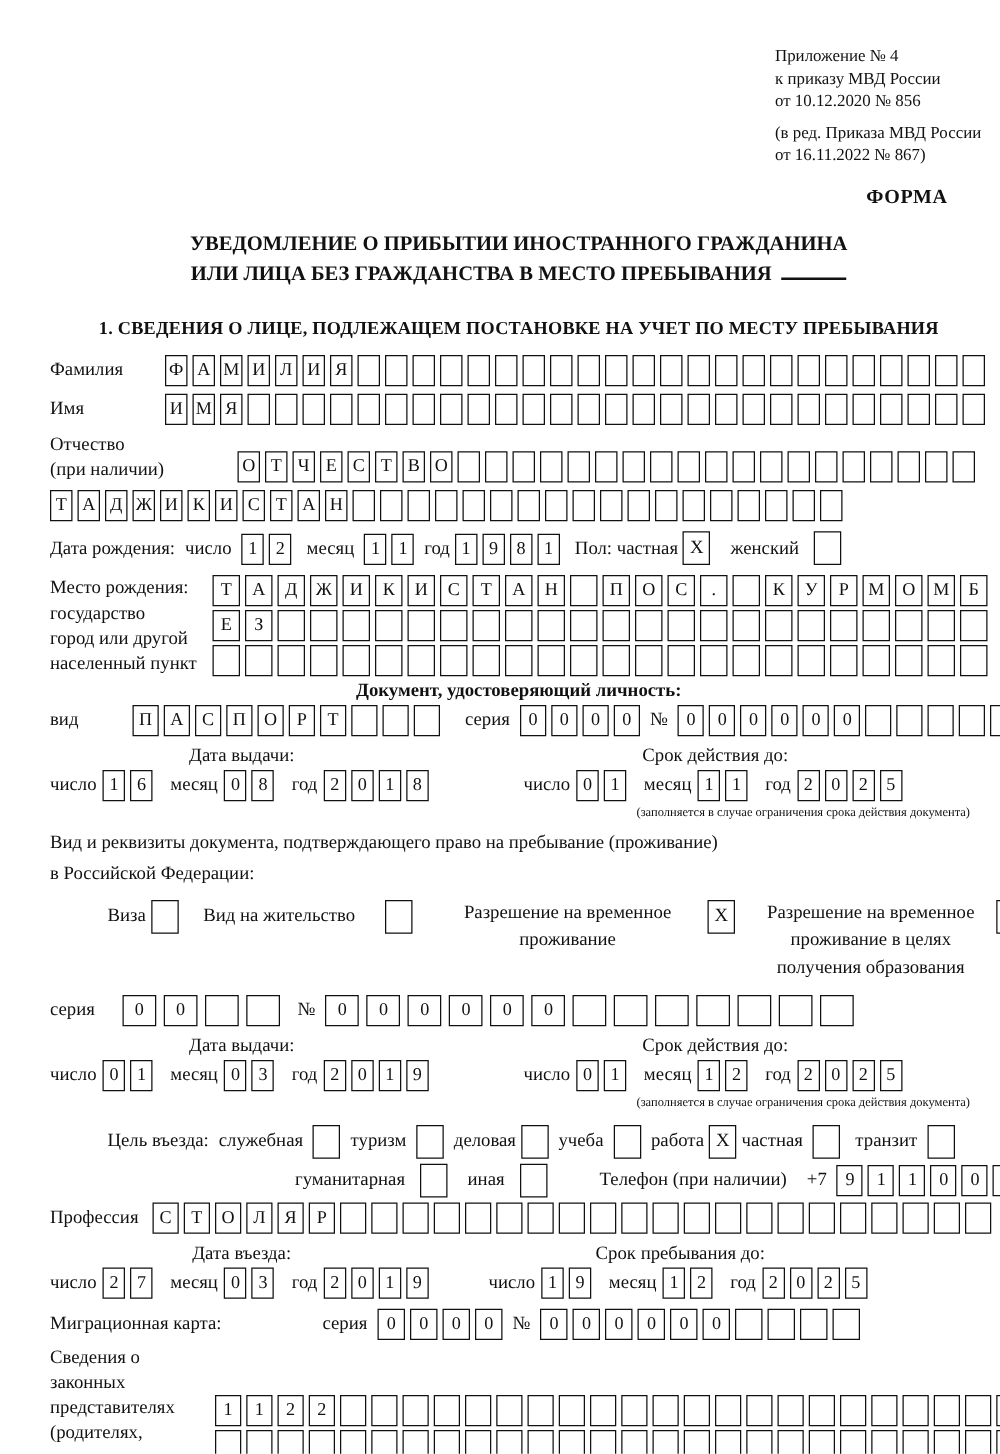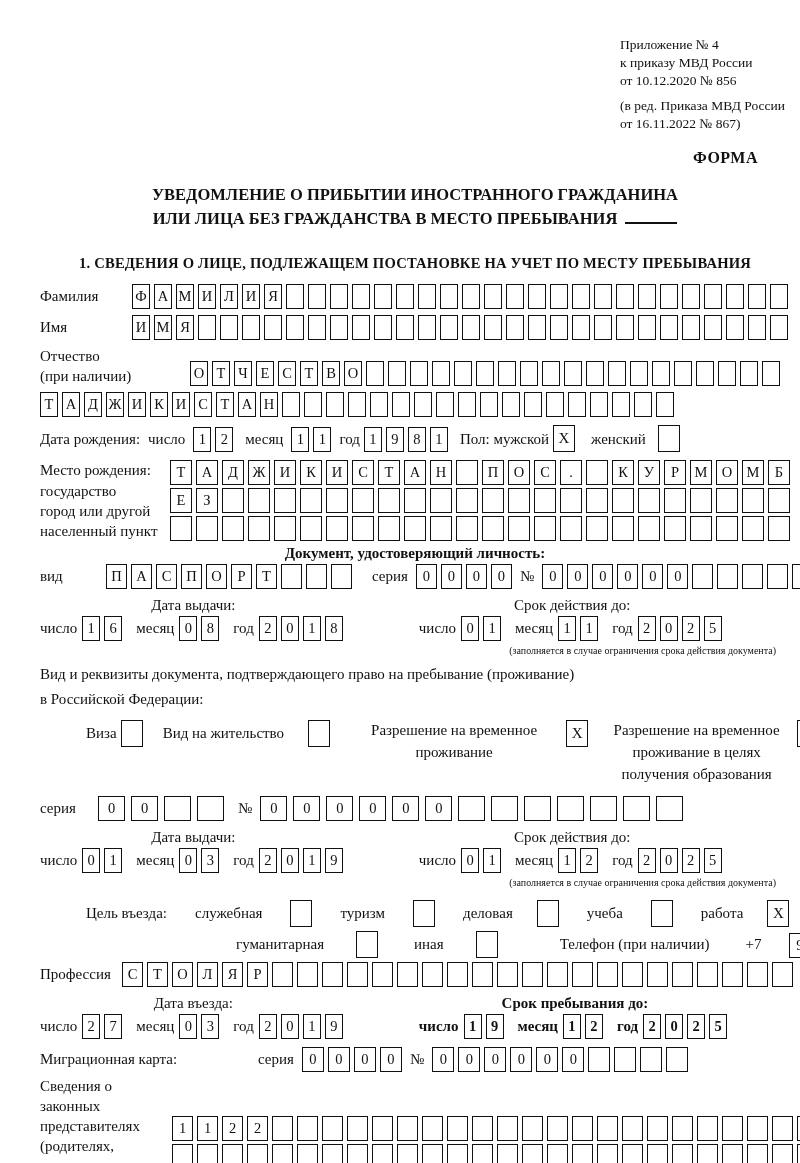--- a/index.html
+++ b/index.html
@@ -54,21 +54,21 @@
   .note-right{text-align:right;padding-right:14px;font-size:10px;margin-top:4px;white-space:nowrap;}
 
   
   .opts-row{display:flex;align-items:flex-start;margin-top:10px;}
   .opt-text{flex:none;line-height:27px;margin-left:46px;}
   .opt-wrap{flex:none;text-align:center;line-height:1.45;}
   .gap4{margin-left:4px;}  .gap8{margin-left:8px;}  .gap12{margin-left:12px;}
   .gap16{margin-left:16px;} .gap20{margin-left:20px;} .gap24{margin-left:24px;}
 
   
-  .purpose-row{display:flex;align-items:flex-end;margin-top:12px;gap:20px;}
+  .purpose-row{display:flex;align-items:center;margin-top:12px;}
   .purpose-row .opt-text{line-height:27px;}
   .mt2{margin-top:2px;} .mt4{margin-top:4px;} .mt8{margin-top:8px;} .mt10{margin-top:10px;} .mt12{margin-top:12px;}
   .boxcol .boxes{display:flex;margin-top:3px;}
   .boxcol .boxes:first-child{margin-top:0;}
   .plain{line-height:1.4;}
 </style>
 </head>
 <body>
 
 <div class="page">
@@ -247,21 +247,21 @@
         <span class="cell">1</span>
         <span class="cell">1</span>
       </span>
     <span class="lbl gap4">год</span>
     <span class="boxes gap4">
         <span class="cell">1</span>
         <span class="cell">9</span>
         <span class="cell">8</span>
         <span class="cell">1</span>
       </span>
-    <span class="lbl gap8">Пол: мужской</span>
+    <span class="lbl gap8">Пол: частная</span>
     <span class="checkbox gap4">X</span>
     <span class="lbl gap16">женский</span>
     <span class="checkbox gap12"></span>
   </div>
 
   <div class="frow mt8">
     <span class="stack lbl2" style="width:130px;">
       <div>Место рождения:</div>
       <div>государство</div>
       <div>город или другой</div>
@@ -610,21 +610,21 @@
           </span>
         <span class="dlbl">год</span>
         <span class="boxes">
             <span class="cell">2</span>
             <span class="cell">0</span>
             <span class="cell">1</span>
             <span class="cell">9</span>
           </span>
       </div>
     </div>
-    <div class="dateblock" style="margin-left:72px;font-weight:bold;">
+    <div class="dateblock" style="margin-left:44px;">
       <div class="date-head">Срок пребывания до:</div>
       <div class="date-fields">
         <span class="dlbl">число</span>
         <span class="boxes">
             <span class="cell">1</span>
             <span class="cell">9</span>
           </span>
         <span class="dlbl">месяц</span>
         <span class="boxes">
             <span class="cell">1</span>

